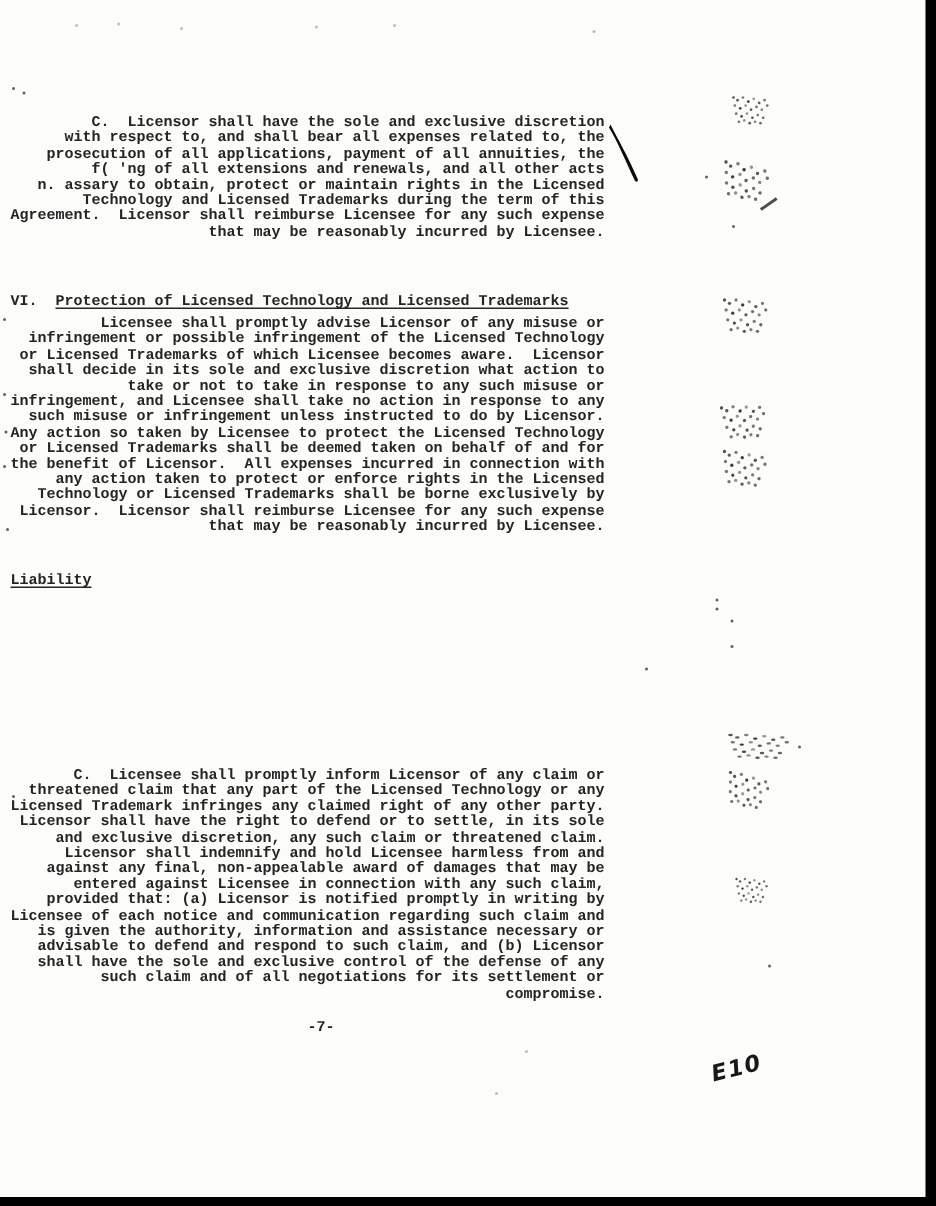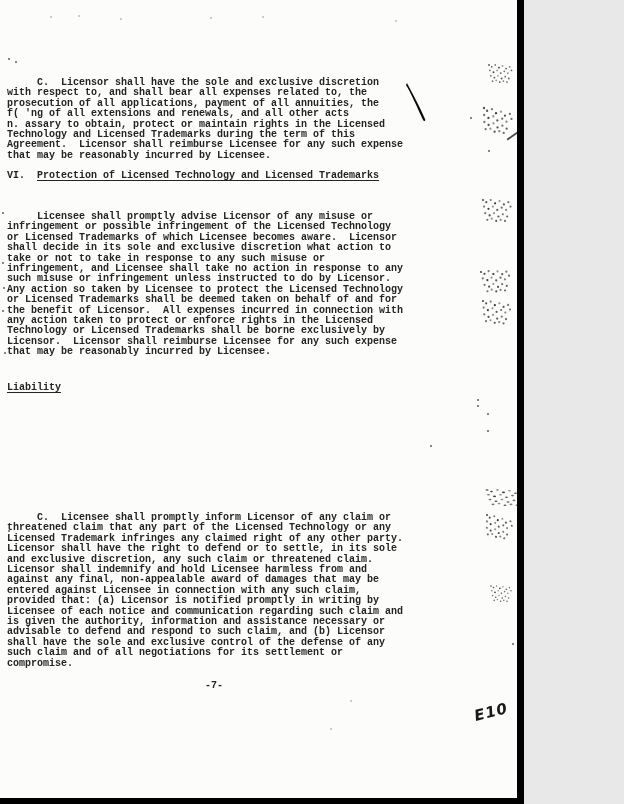--- a/index.html
+++ b/index.html
@@ -1,20 +1,21 @@
 <!DOCTYPE html>
 <html style="--ink: #242424; --paper: #fcfcfa;"><head>
 <meta charset="utf-8">
 <style>
   html,body { margin:0; padding:0; background:#e8e8e8; }
   .page {
-    position:relative; width:524px; height:804px;
+    position:relative; width:624px; height:804px;
     background:var(--paper, #fcfcfa);
     overflow:hidden;
     font-family:"Liberation Mono", monospace;
+    text-align:right;
   }
   .doc-block {
     position:absolute; left:7px;
     white-space:pre;
     font-size:10px; line-height:10.4px;
     font-weight:bold;
     color:var(--ink, #242424);
     letter-spacing:0px;
   }
   .u { text-decoration:underline; text-decoration-thickness:1px; text-underline-offset:2px; }
@@ -55,21 +56,21 @@
 
   <div class="doc-block" style="top:78px">     C.  Licensor shall have the sole and exclusive discretion
 with respect to, and shall bear all expenses related to, the
 prosecution of all applications, payment of all annuities, the
 f( 'ng of all extensions and renewals, and all other acts
 n. assary to obtain, protect or maintain rights in the Licensed
 Technology and Licensed Trademarks during the term of this
 Agreement.  Licensor shall reimburse Licensee for any such expense
 that may be reasonably incurred by Licensee.</div>
 
-  <div class="doc-block" style="top:171px"><span>VI.  </span><span class="u">Protection of Licensed Technology and Licensed Trademarks</span></div>
+  <div class="doc-block" style="top:197px"><span>VI.  </span><span class="u">Protection of Licensed Technology and Licensed Trademarks</span></div>
 
   <div class="doc-block" style="top:212px">     Licensee shall promptly advise Licensor of any misuse or
 infringement or possible infringement of the Licensed Technology
 or Licensed Trademarks of which Licensee becomes aware.  Licensor
 shall decide in its sole and exclusive discretion what action to
 take or not to take in response to any such misuse or
 infringement, and Licensee shall take no action in response to any
 such misuse or infringement unless instructed to do by Licensor.
 Any action so taken by Licensee to protect the Licensed Technology
 or Licensed Trademarks shall be deemed taken on behalf of and for

